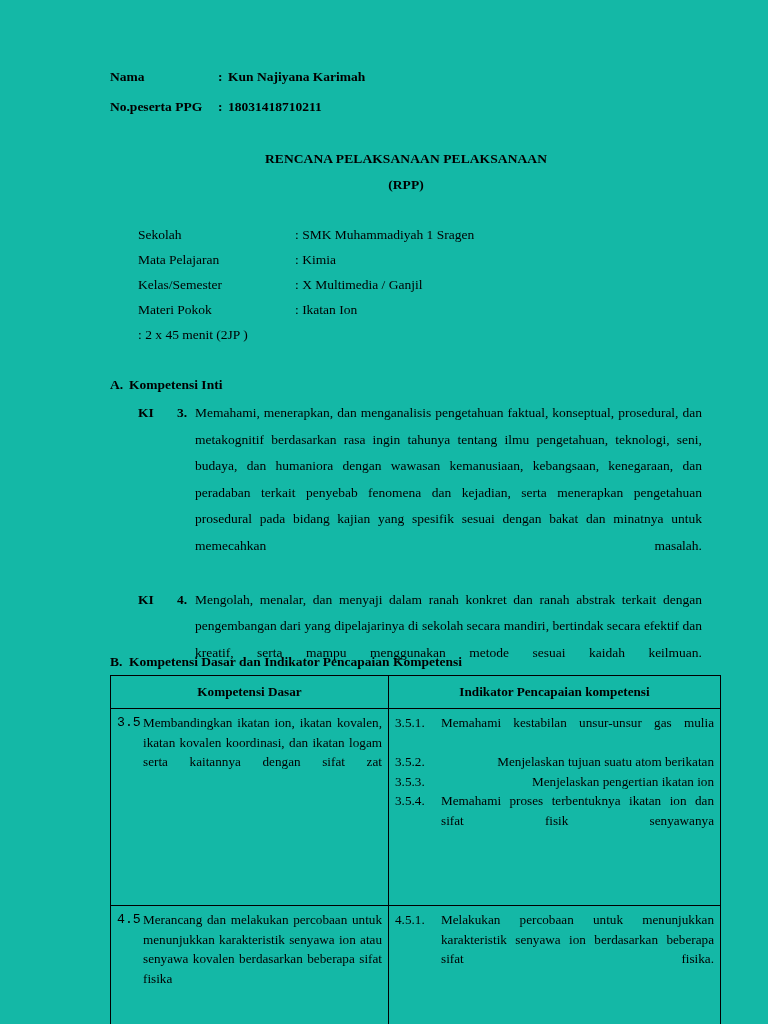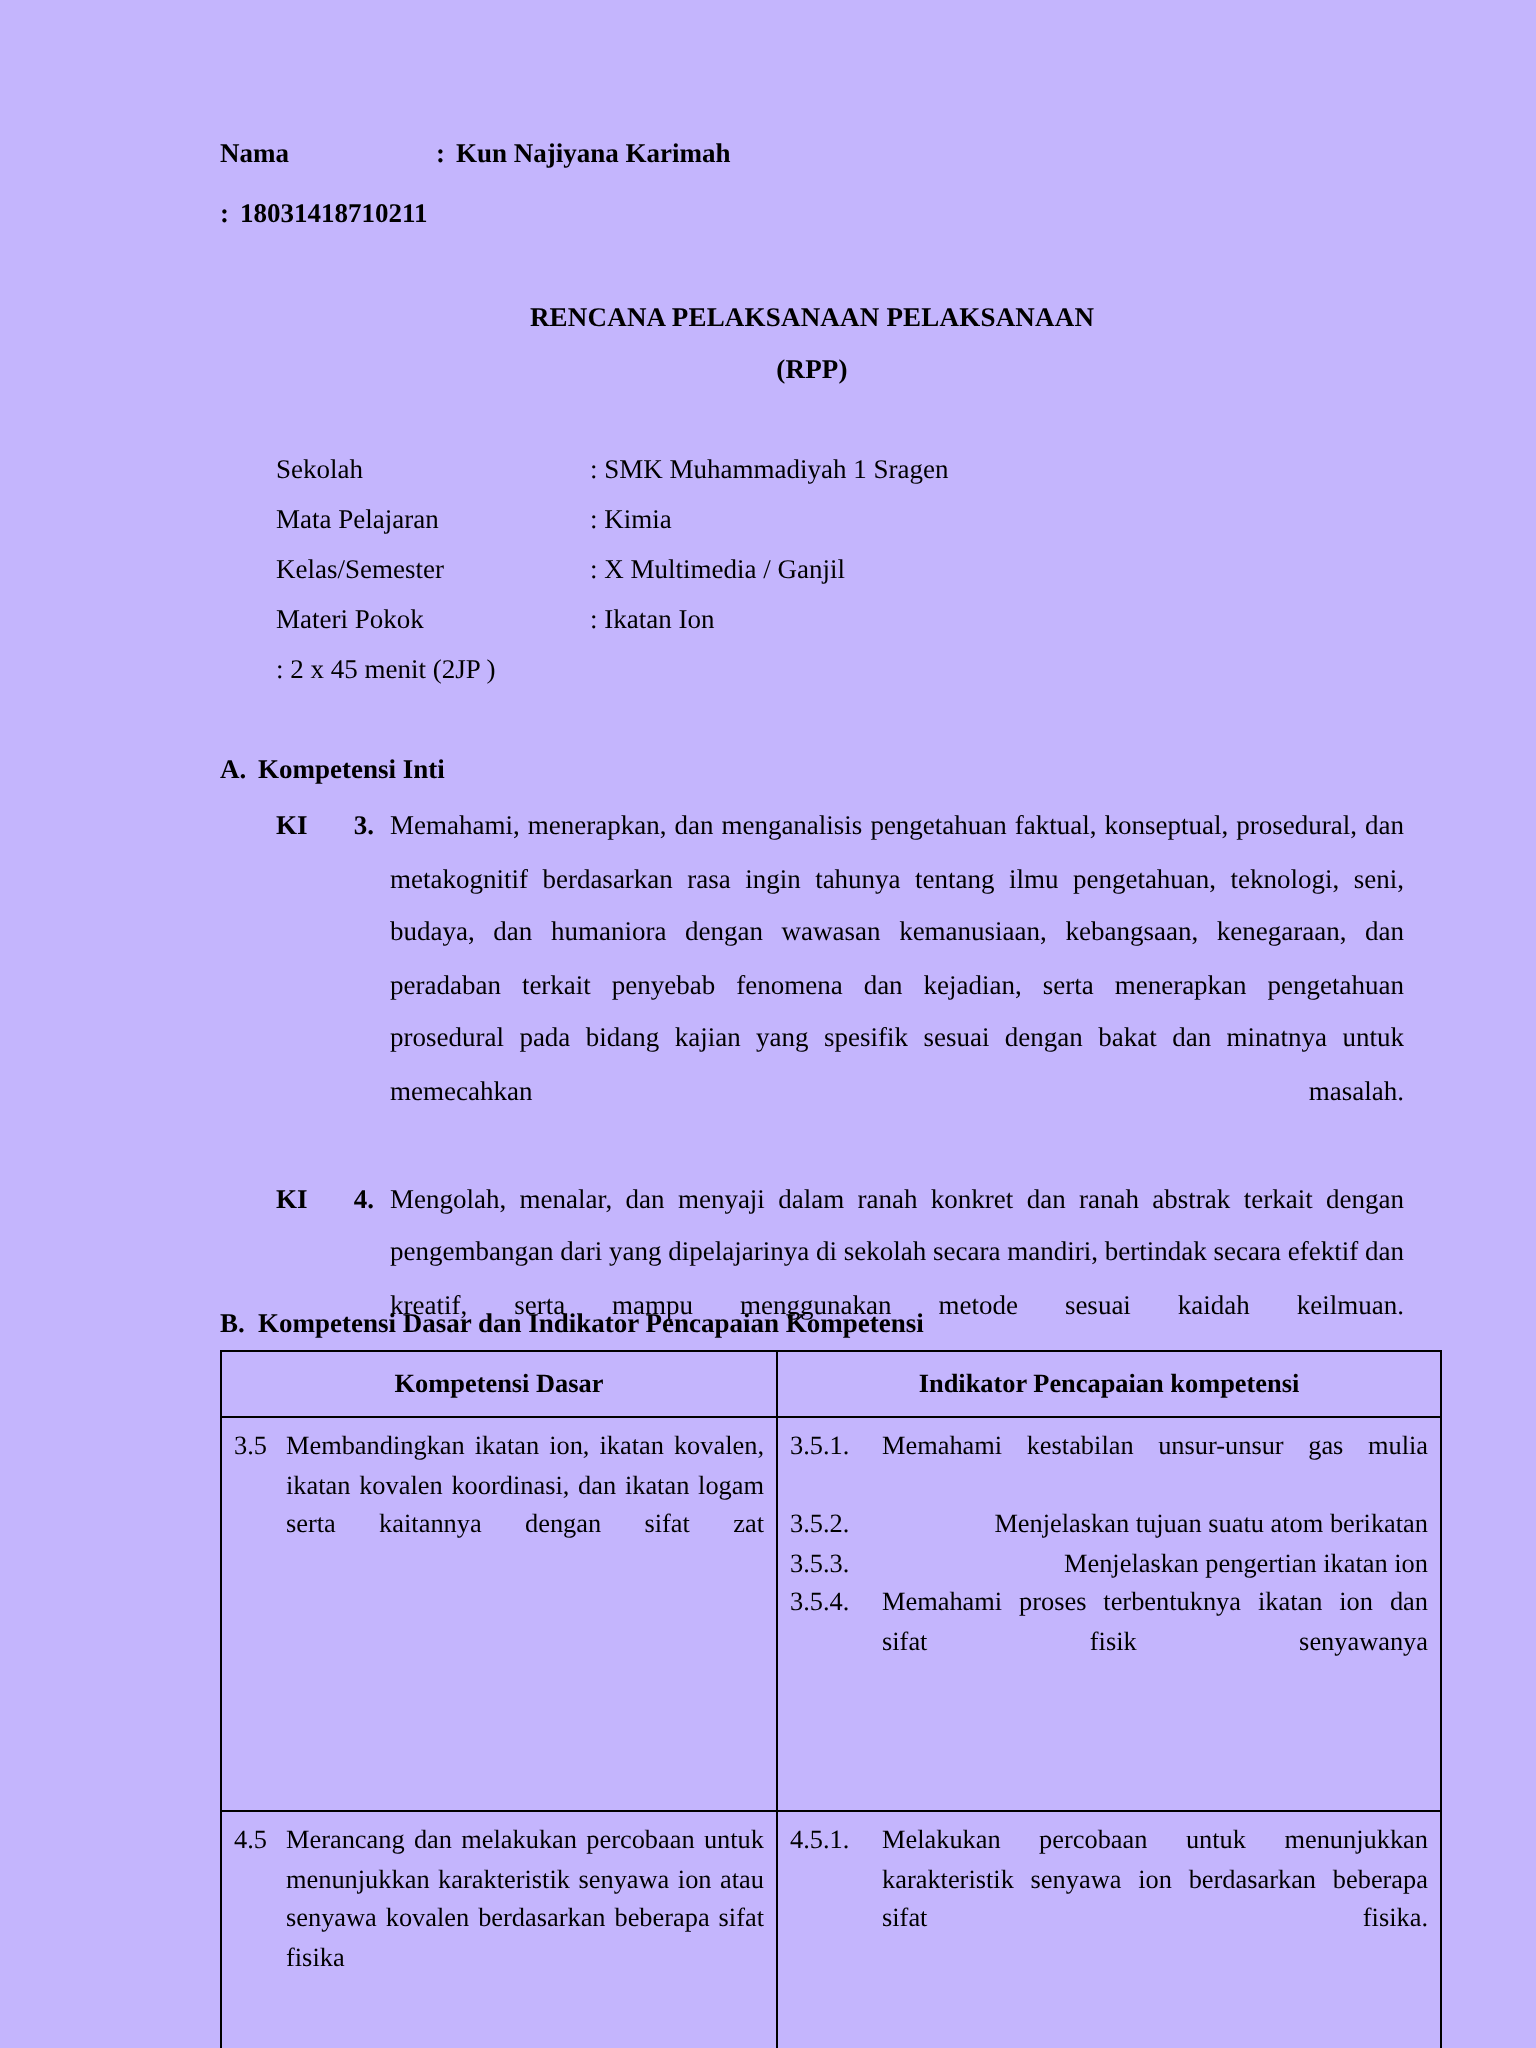--- a/index.html
+++ b/index.html
@@ -17,21 +17,21 @@
     font-size: 13.5px;
     overflow: hidden;
   }
 
   .page {
     position: absolute;
     top: 0;
     left: 0;
     width: 768px;
     height: 1024px;
-    background: #c4b5fd;
+    background: #14b8a6;
     box-sizing: border-box;
     padding: 0;
   }
 
   
   .header-block {
     position: absolute;
     left: 110px;
     top: 62px;
     width: 600px;
@@ -175,20 +175,21 @@
   }
   .col-left { width: 269px; }
   .col-right { width: 323px; }
 
   .cd-entry {
     display: flex;
   }
   .cd-num {
     flex: 0 0 26px;
     width: 26px;
+    font-family: Liberation Mono, monospace;
   }
   .cd-text {
     flex: 1 1 auto;
     text-align: justify;
     text-justify: inter-word;
   }
   .cd-text::after {
     content: "";
     display: inline-block;
     width: 100%;
@@ -227,20 +228,21 @@
 
 <div class="page">
 
   <div class="header-block">
     <div class="header-row">
       <span class="header-label">Nama</span>
       <span class="header-colon">:</span>
       <span class="header-value">Kun Najiyana Karimah</span>
     </div>
     <div class="header-row">
+      <span class="header-label">No.peserta PPG</span>
       <span class="header-colon">:</span>
       <span class="header-value">18031418710211</span>
     </div>
   </div>
 
   <div class="title-block">
     <div class="title-line">RENCANA PELAKSANAAN PELAKSANAAN</div>
     <div class="title-line">(RPP)</div>
   </div>
 

